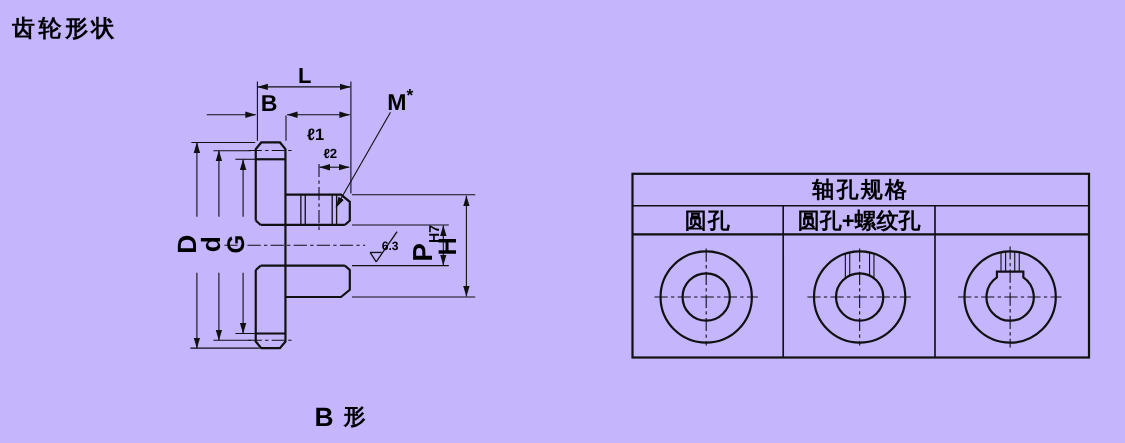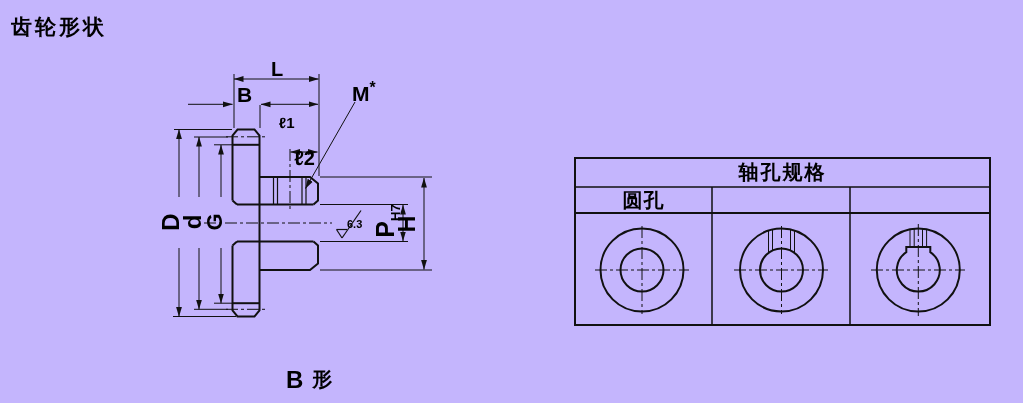--- a/index.html
+++ b/index.html
@@ -136,28 +136,29 @@
           <path d="M918.3,224 V316"></path>
       </g>
     </g>
   </svg>
 
   <span class="lbl" style="left:11px;top:16px;font-size:21px;letter-spacing:3px;">齿轮形状</span>
 
   <span class="lbl" style="left:271px;top:59px;font-size:20px;">L</span>
   <span class="lbl" style="left:237px;top:84px;font-size:21px;">B</span>
   <span class="lbl" style="left:279px;top:87px;font-size:15px;margin-top:28px;">ℓ1</span>
-  <span class="lbl" style="left:294px;top:148px;font-size:20px;">ℓ2</span>
+  <span class="lbl" style="left:294px;top:134px;font-size:12px;">ℓ2</span>
   <span class="lbl" style="left:352px;top:80px;font-size:21px;"><span>M</span><sup>*</sup></span>
   <span class="lbl" style="left:347px;top:219px;font-size:11px;">6.3</span>
 
   <span class="rot" style="left:171px;top:222px;font-size:24px;">D</span>
   <span class="rot" style="left:193px;top:222px;font-size:24px;">d</span>
   <span class="rot" style="left:215px;top:222px;font-size:22px;">G</span>
   <span class="rot" style="left:387px;top:221px;font-size:25px;"><span>P</span><sub>H7</sub></span>
   <span class="rot" style="left:407px;top:224px;font-size:23px;">H</span>
 
   <span class="lbl" style="left:242px;top:368px;font-size:24px;margin-left:44px;"><span>B</span><span style="font-size:20px;margin-left:9px;vertical-align:2px;">形</span></span>
 
   <div class="cell" style="left:575px;top:158px;width:415px;height:29px;font-size:20px;letter-spacing:2px;">轴孔规格</div>
   <div class="cell" style="left:575px;top:187px;width:137px;height:26px;font-size:20px;letter-spacing:1px;">圆孔</div>
+  <div class="cell" style="left:712px;top:187px;width:138px;height:26px;font-size:20px;">圆孔+螺纹孔</div>
 
 </div>
 
 </body></html>

